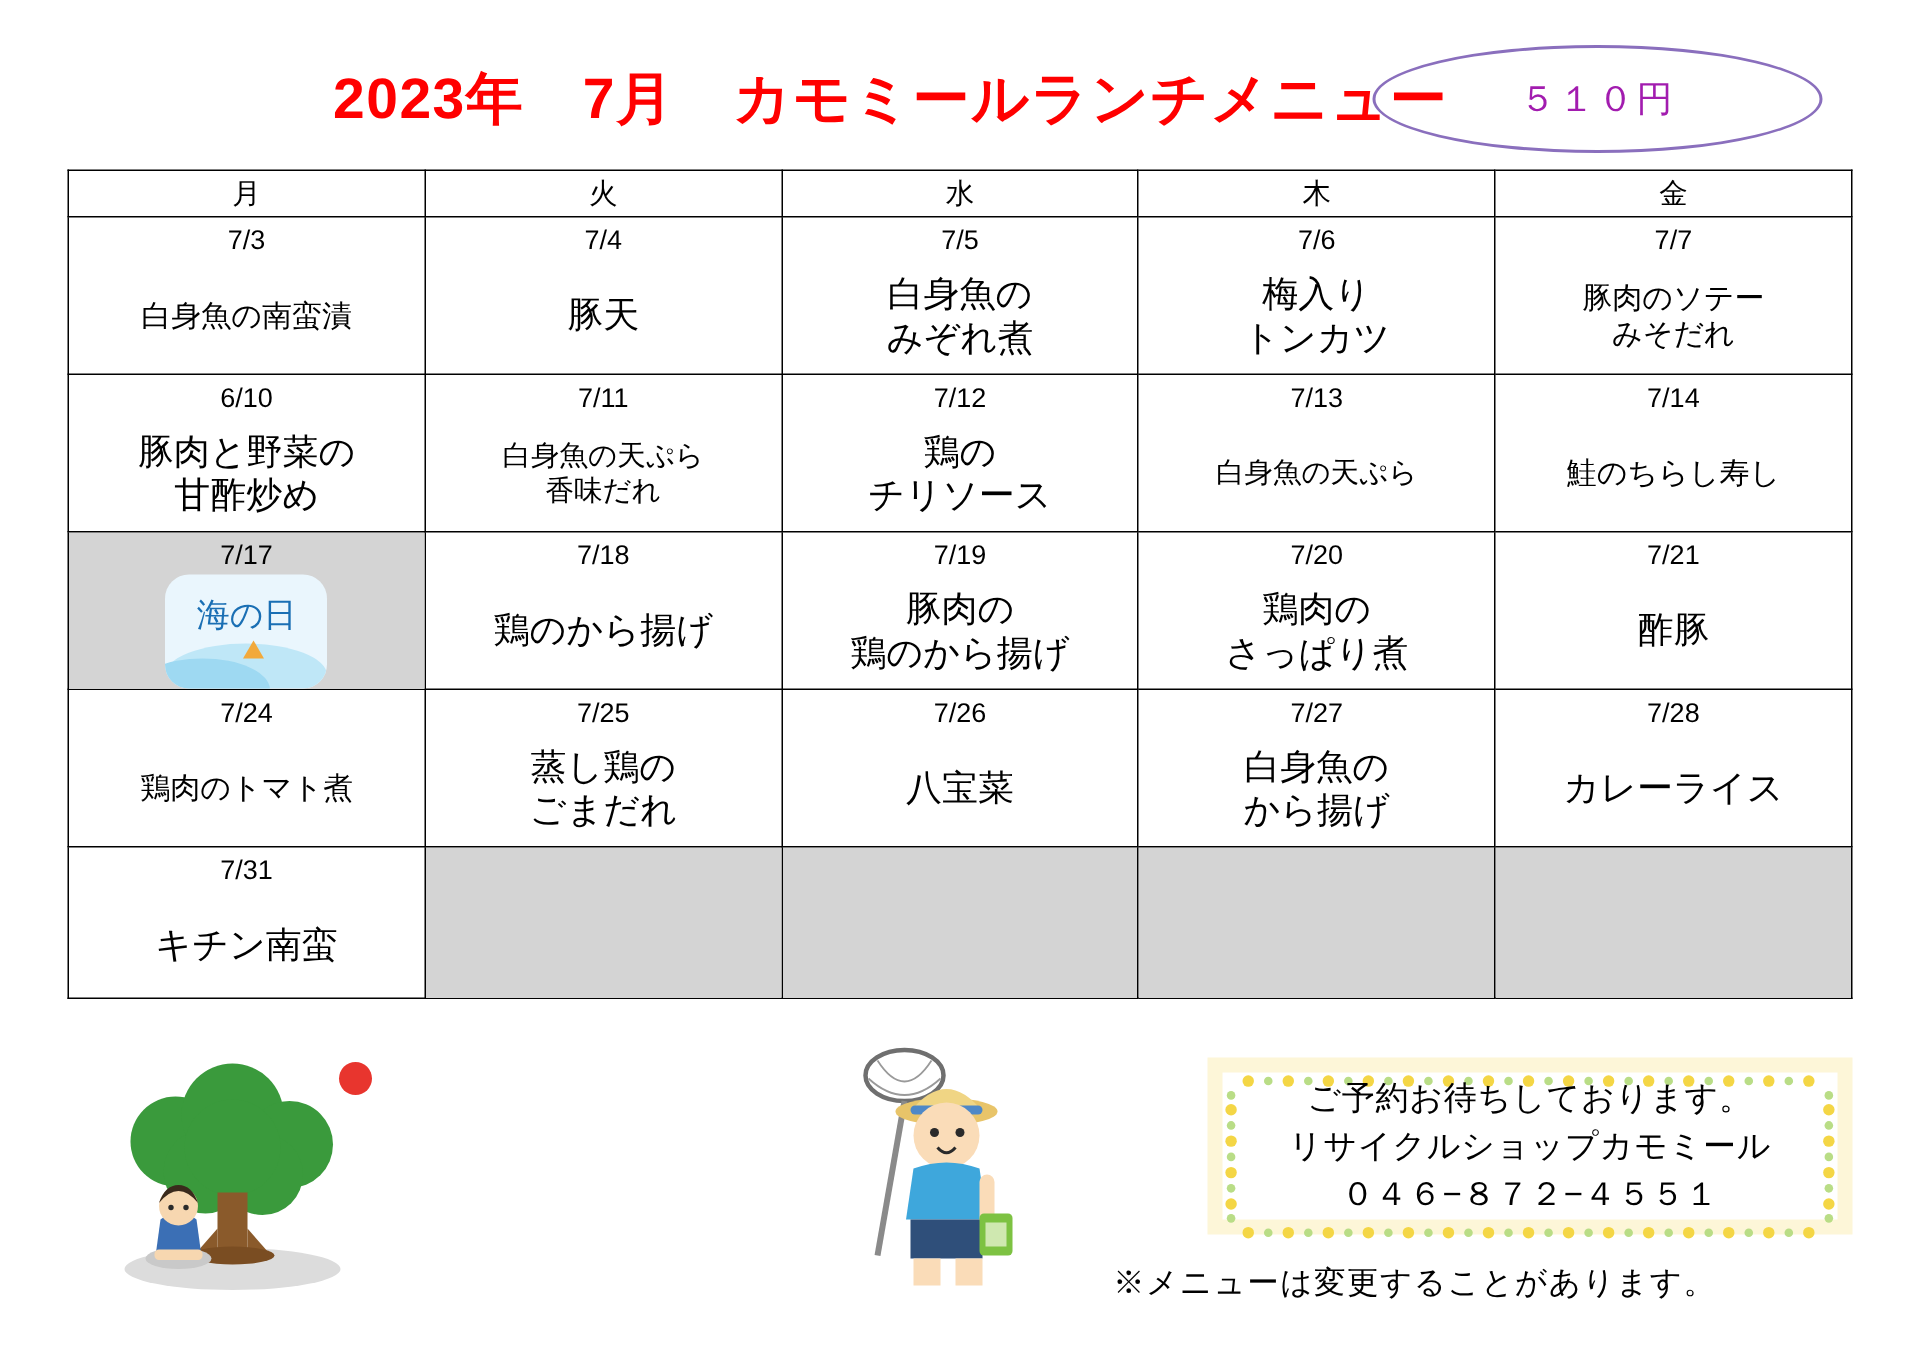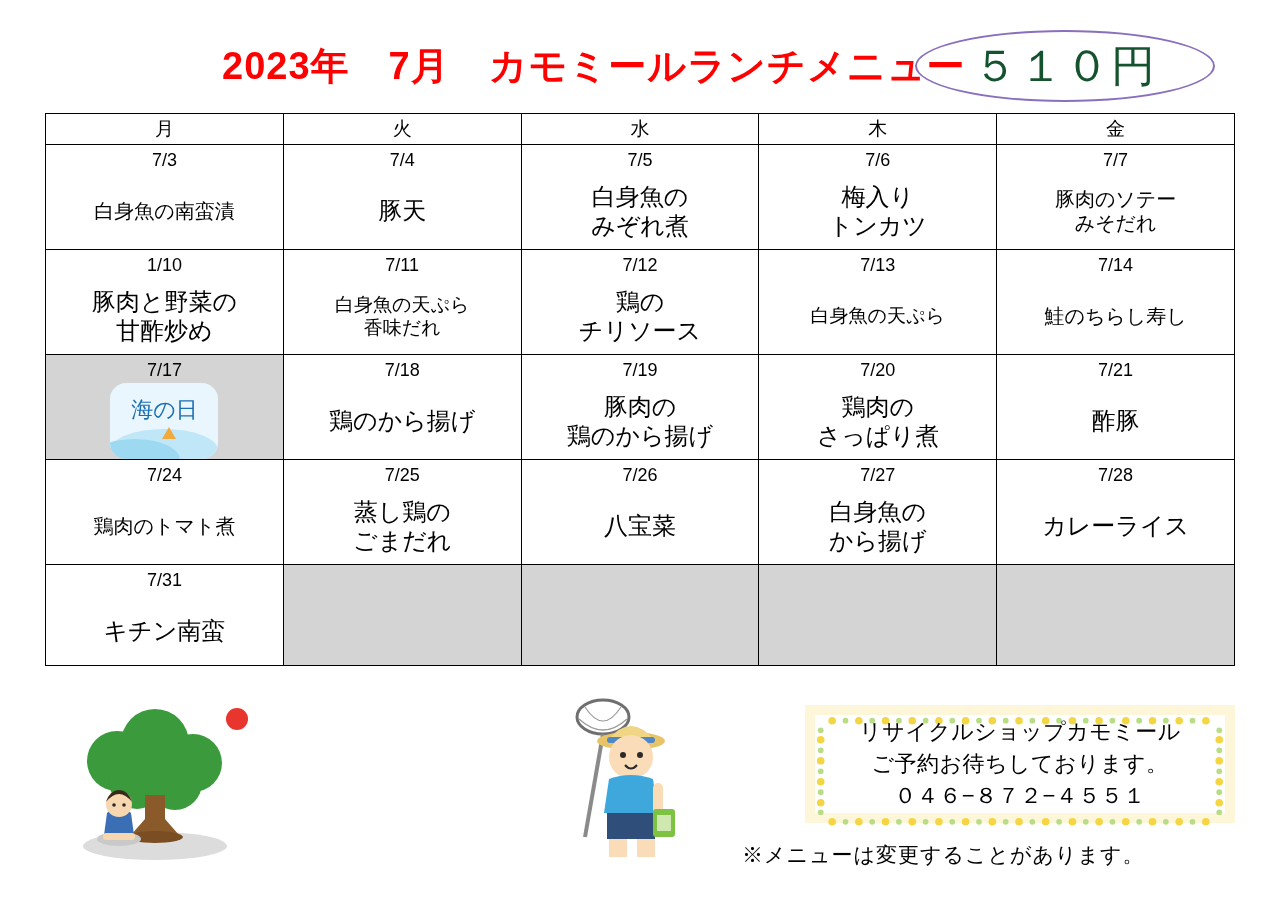--- a/index.html
+++ b/index.html
@@ -48,23 +48,23 @@
   }
   .price-text {
     position: absolute;
     left: 0;
     top: 0;
     width: 300px;
     height: 72px;
     display: flex;
     align-items: center;
     justify-content: center;
-    font-size: 44px;
+    font-size: 24px;
     letter-spacing: 2px;
-    color: #14532d;
+    color: #a21caf;
   }
 
   
   table.calendar {
     position: absolute;
     left: 45px;
     top: 113px;
     width: 1190px;
     border-collapse: collapse;
     table-layout: fixed;
@@ -283,21 +283,21 @@
       </td>
       <td class="daycell">
         <div class="date">7/7</div>
         <div class="menu small">豚肉のソテー
 みそだれ</div>
       </td>
     </tr>
 
     <tr>
       <td class="daycell">
-        <div class="date">1/10</div>
+        <div class="date">6/10</div>
         <div class="menu">豚肉と野菜の
 甘酢炒め</div>
       </td>
       <td class="daycell">
         <div class="date">7/11</div>
         <div class="menu xsmall">白身魚の天ぷら
 香味だれ</div>
       </td>
       <td class="daycell">
         <div class="date">7/12</div>
@@ -513,19 +513,19 @@
           <circle cx="6" cy="59" r="3"></circle>
           <circle cx="6" cy="81" r="3"></circle>
           <circle cx="6" cy="102" r="3"></circle>
         <circle cx="424" cy="16" r="3"></circle>
           <circle cx="424" cy="37" r="3"></circle>
           <circle cx="424" cy="59" r="3"></circle>
           <circle cx="424" cy="81" r="3"></circle>
           <circle cx="424" cy="102" r="3"></circle>
       </g>
     </svg>
+    <div class="reserve-line">ご予約お待ちしております。</div>
     <div class="reserve-line">リサイクルショップカモミール</div>
-    <div class="reserve-line">ご予約お待ちしております。</div>
     <div class="reserve-line">０４６−８７２−４５５１</div>
   </div>
 
   <div class="note">※メニューは変更することがあります。</div>
 </div>
 
 </body></html>

